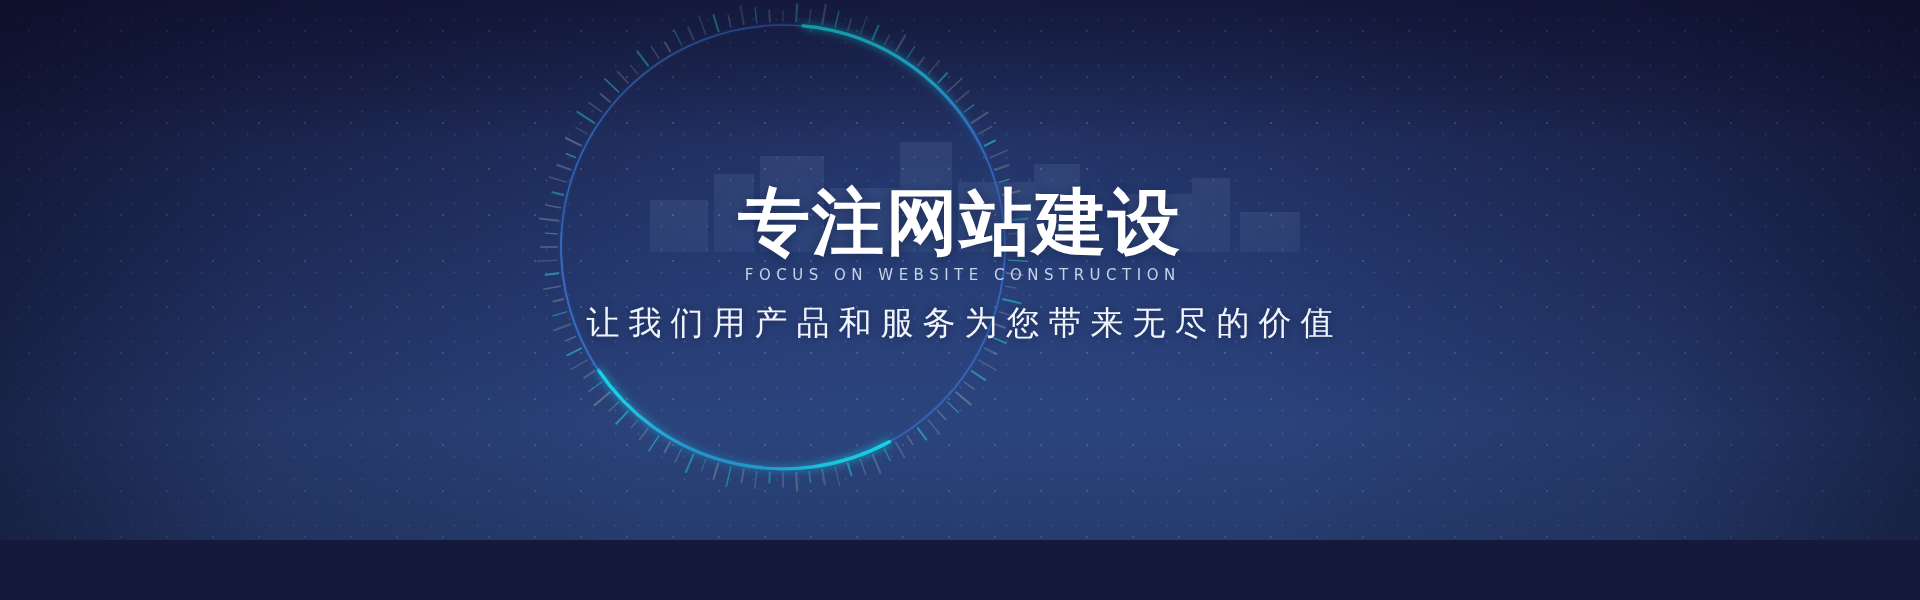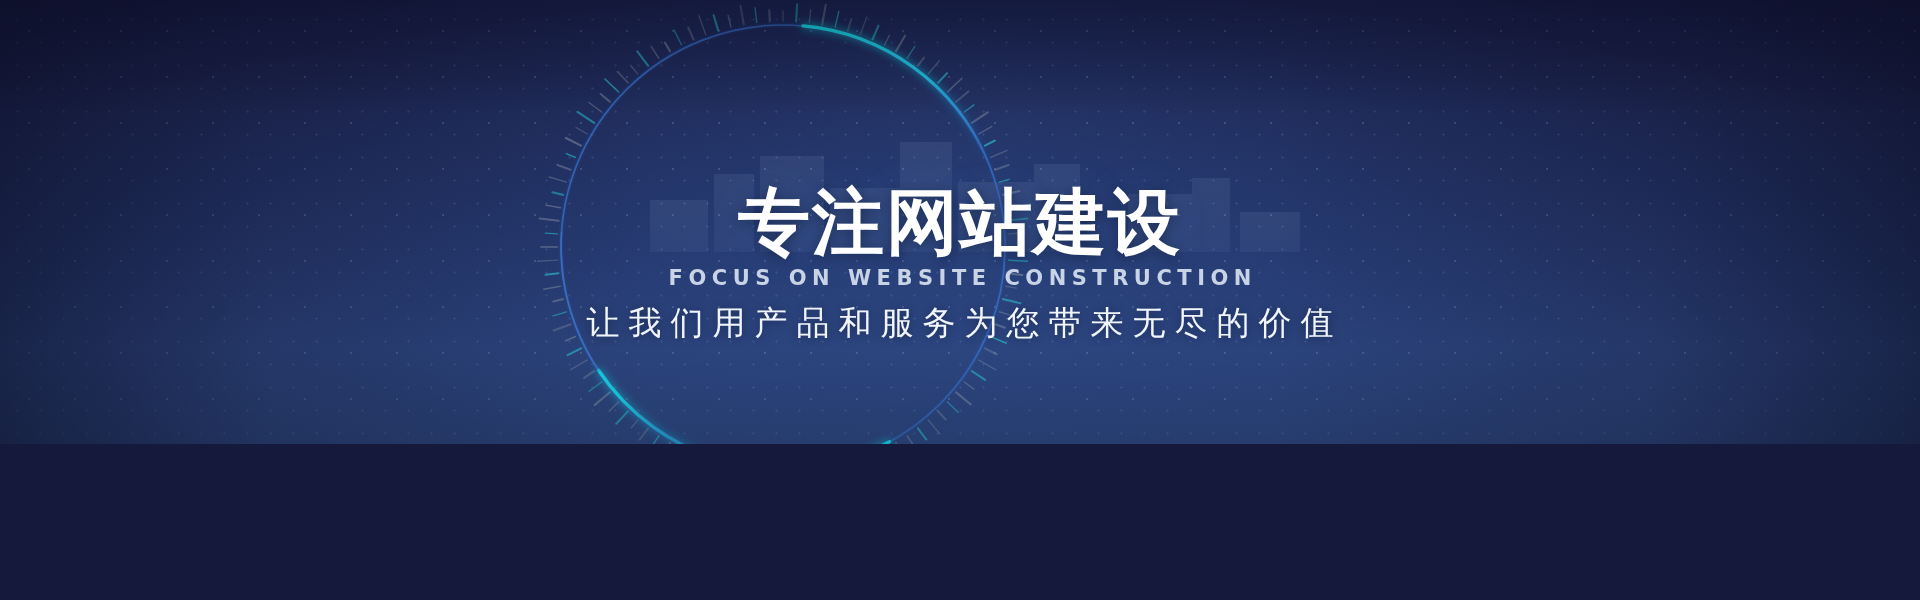--- a/index.html
+++ b/index.html
@@ -6,21 +6,21 @@
   * { margin:0; padding:0; box-sizing:border-box; }
   html, body {
     width:1920px; height:600px;
     overflow:hidden;
     background:#151a3d;
     font-family:"DejaVu Sans","Liberation Sans",sans-serif;
   }
 
   .banner {
     position:relative;
-    width:1920px; height:444px;
+    width:1920px; height:540px;
     overflow:hidden;
     background:
       linear-gradient(180deg,
         #1a1f4a 0%,
         #1d2550 18%,
         #213061 42%,
         #26396e 62%,
         #2b4279 80%,
         #2e4880 100%);
   }
@@ -113,23 +113,23 @@
     line-height:1;
     font-weight:700;
     color:#ffffff;
     letter-spacing:2px;
     text-shadow:0 2px 14px rgba(8,14,40,.55), 0 0 34px rgba(90,150,230,.22);
     white-space:nowrap;
   }
   .subtitle-en {
     position:absolute;
     left:0; right:0; top:268px;
-    font-size:21px;
+    font-size:15px;
     line-height:1;
-    font-weight:700;
+    font-weight:400;
     color:#c9d3e6;
     letter-spacing:5.5px;
     text-indent:5.5px;
     white-space:nowrap;
   }
   .tagline-cn {
     position:absolute;
     left:0; right:0; top:306px;
     font-size:33px;
     line-height:1;

